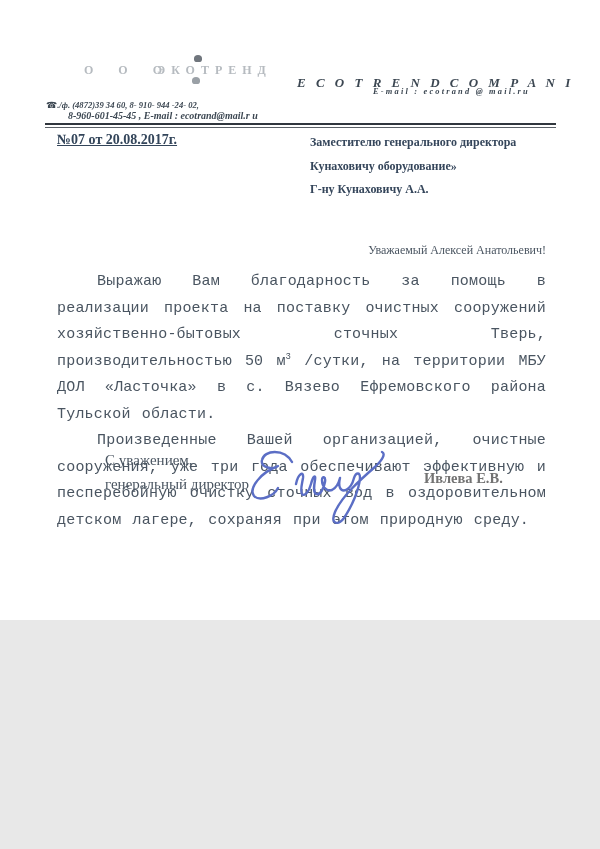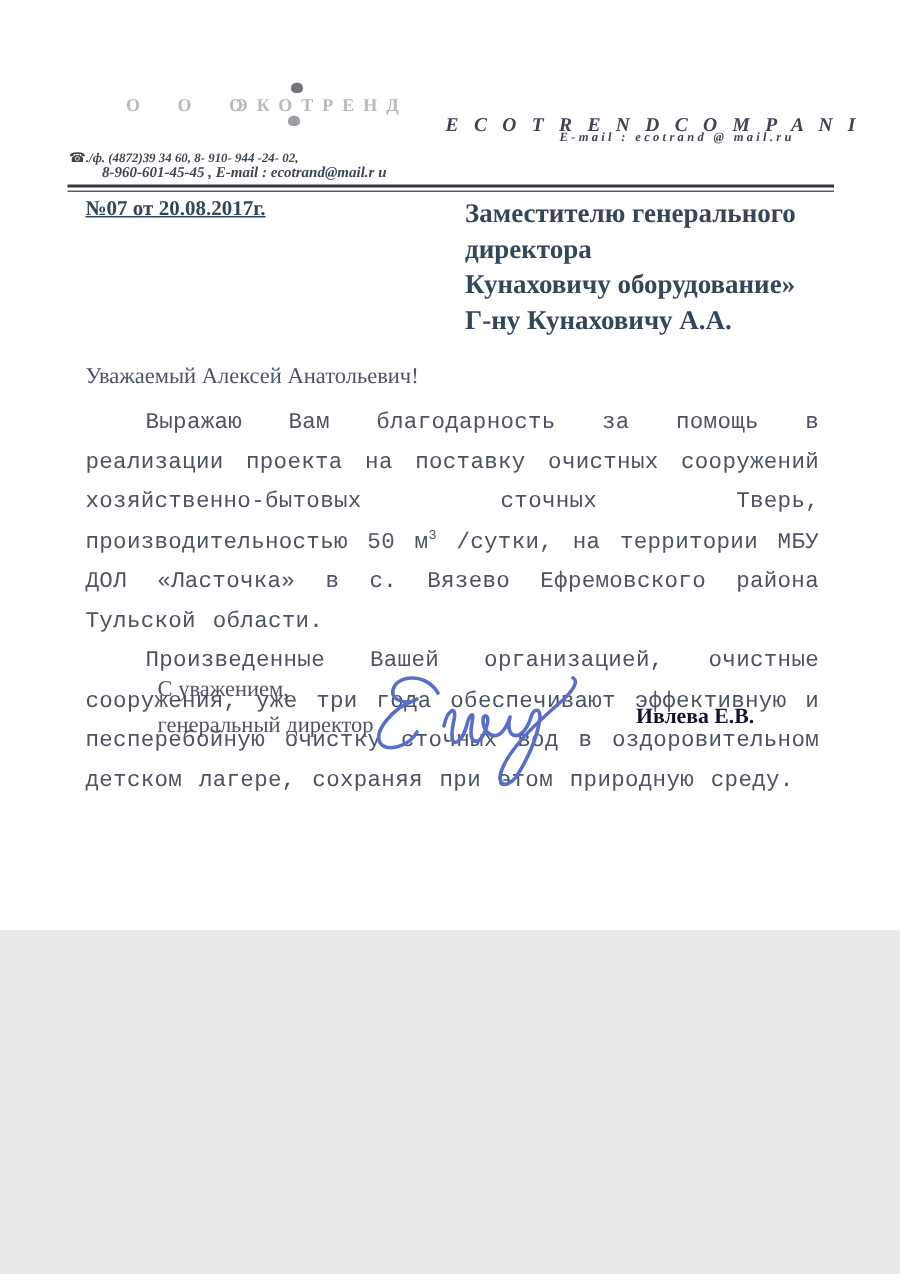--- a/index.html
+++ b/index.html
@@ -51,42 +51,42 @@
     border-top:2.5px solid #31373e;border-bottom:1.5px solid #5a6067;
   }
   
   .ref{
     position:absolute;top:132px;left:57px;
     font-size:14px;font-weight:bold;color:#33455a;
     text-decoration:underline;white-space:nowrap;
   }
   .recipient{
     position:absolute;top:131px;left:310px;width:260px;
-    font-size:18px;font-weight:bold;color:#35465b;line-height:23.5px;
+    font-size:12px;font-weight:bold;color:#35465b;line-height:23.5px;
   }
   
   .salutation{
     position:absolute;top:243px;left:57px;width:489px;
-    font-size:15px;text-align:left;color:#4a5561;
+    font-size:12px;text-align:right;color:#4a5561;
   }
   .body-text{
     position:absolute;top:269px;left:57px;width:489px;
     font-size:15px;line-height:26.5px;text-align:justify;color:#4a5561;
     word-spacing:2px;letter-spacing:.2px;
   }
   .body-text p{margin:0;text-indent:40px;font-family:Liberation Mono, monospace;}
   .body-text sup{font-size:9px;line-height:0;}
   
   .closing{
     position:absolute;top:449px;left:105px;
     font-size:15px;line-height:23.5px;color:#4a5561;
   }
   .sig-name{
     position:absolute;top:470px;left:424px;
-    font-size:14.5px;font-weight:bold;color:#0f172a;white-space:nowrap;
+    font-size:14.5px;font-weight:bold;color:#737373;white-space:nowrap;
   }
   .sig-svg{position:absolute;top:440px;left:240px;}
 </style>
 </head>
 <body>
 
 <div class="page">
 
   <div class="logo-ooo">О О О</div>
   <div class="logo-brand">ЭКОТРЕНД</div>

